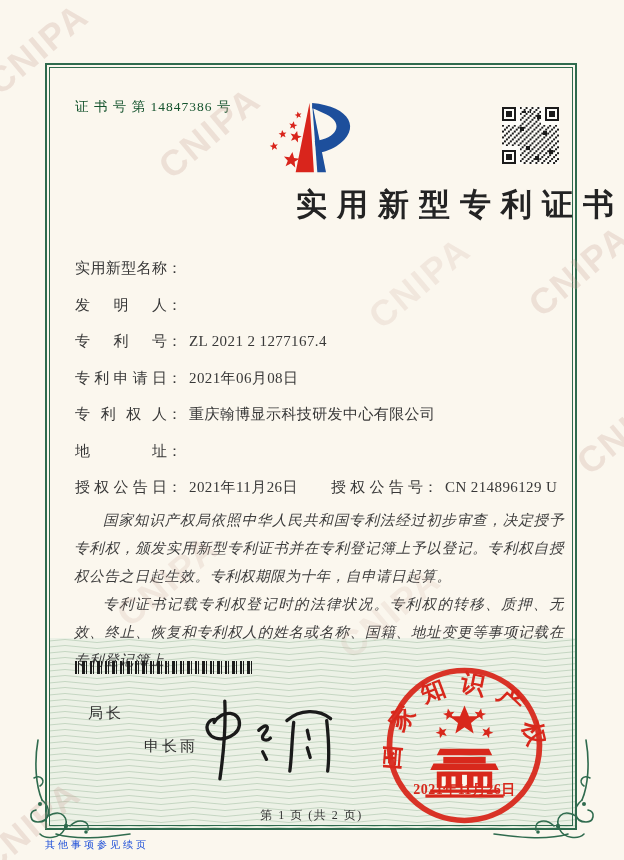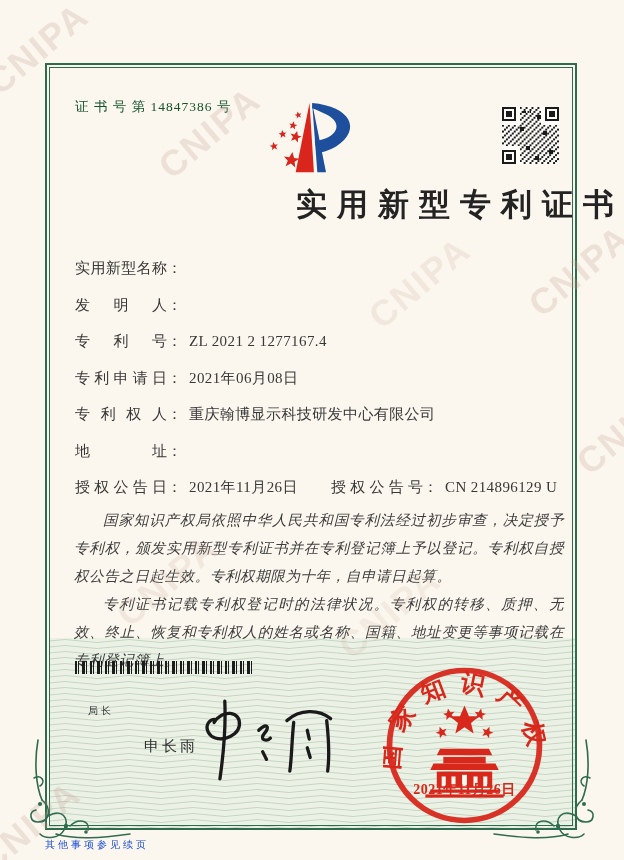--- a/index.html
+++ b/index.html
@@ -29,21 +29,21 @@
   .paras{position:absolute;left:74px;top:507px;width:490px;font-size:14.5px;line-height:1.93;
          text-align:justify;font-style:italic;color:#3d3d3d;letter-spacing:0.6px;z-index:4;}
   .paras p{margin:0;text-indent:2em;}
   
   .band{position:absolute;left:49px;top:638px;z-index:1;}
   .barcode{position:absolute;left:75px;top:661px;width:177px;height:13px;z-index:4;
     background:repeating-linear-gradient(90deg,#1b1b1b 0,#1b1b1b 2px,transparent 2px,transparent 3px,
       #1b1b1b 3px,#1b1b1b 4px,transparent 4px,transparent 7px,
       #1b1b1b 7px,#1b1b1b 10px,transparent 10px,transparent 11px,
       #1b1b1b 11px,#1b1b1b 12px,transparent 12px,transparent 15px);}
-  .signer-title{position:absolute;left:88px;top:704px;font-size:10px;letter-spacing:3px;color:#2e2e2e;z-index:4;}
+  .signer-title{position:absolute;left:88px;top:704px;font-size:15px;letter-spacing:3px;color:#2e2e2e;z-index:4;}
   .signer-name{position:absolute;left:96px;top:737px;font-size:15px;letter-spacing:3px;color:#2e2e2e;z-index:4;margin-left:48px;}
   .signature{position:absolute;left:185px;top:692px;z-index:4;}
   .seal{position:absolute;left:383px;top:664px;z-index:7;}
   .seal-date{position:absolute;left:383px;top:781px;width:163px;text-align:center;z-index:8;
              font-size:14px;font-weight:bold;color:#d8281c;letter-spacing:0.5px;}
   .page-num{position:absolute;left:45px;top:807px;width:533px;text-align:center;
             font-size:12px;letter-spacing:1.5px;color:#333;z-index:4;}
   .cont-note{position:absolute;left:45px;top:838px;width:533px;
              font-size:10px;letter-spacing:3px;color:#1d4ed8;z-index:4;}
   .flourish{position:absolute;z-index:6;pointer-events:none;}
@@ -291,15 +291,16 @@
         <rect x="97" y="136" width="6" height="14"></rect>
         <rect x="111" y="138" width="5" height="12"></rect>
         <rect x="123" y="138" width="5" height="12"></rect>
       </g>
       <rect x="58" y="154" width="84" height="4"></rect>
       <rect x="52" y="160" width="96" height="4"></rect>
     </g>
   </svg>
   <div class="seal-date">2021年11月26日</div>
 
+  <div class="page-num">第 1 页 (共 2 页)</div>
   <div class="cont-note">其他事项参见续页</div>
 
 </div>
 
 </body></html>

